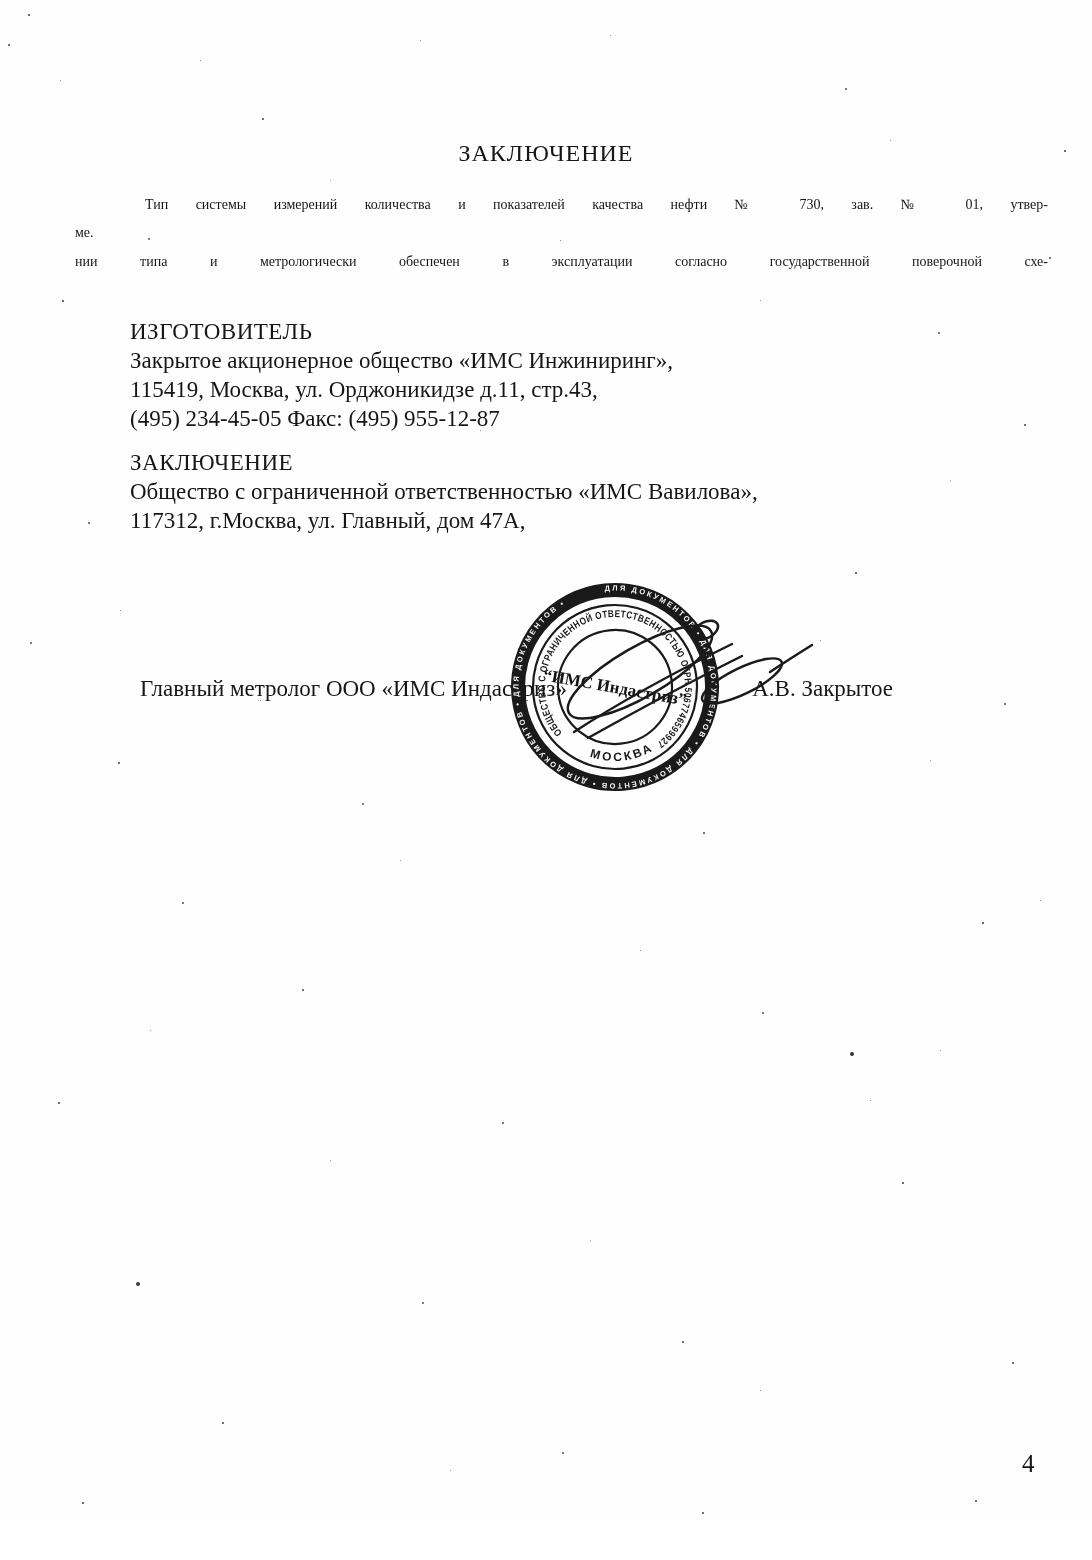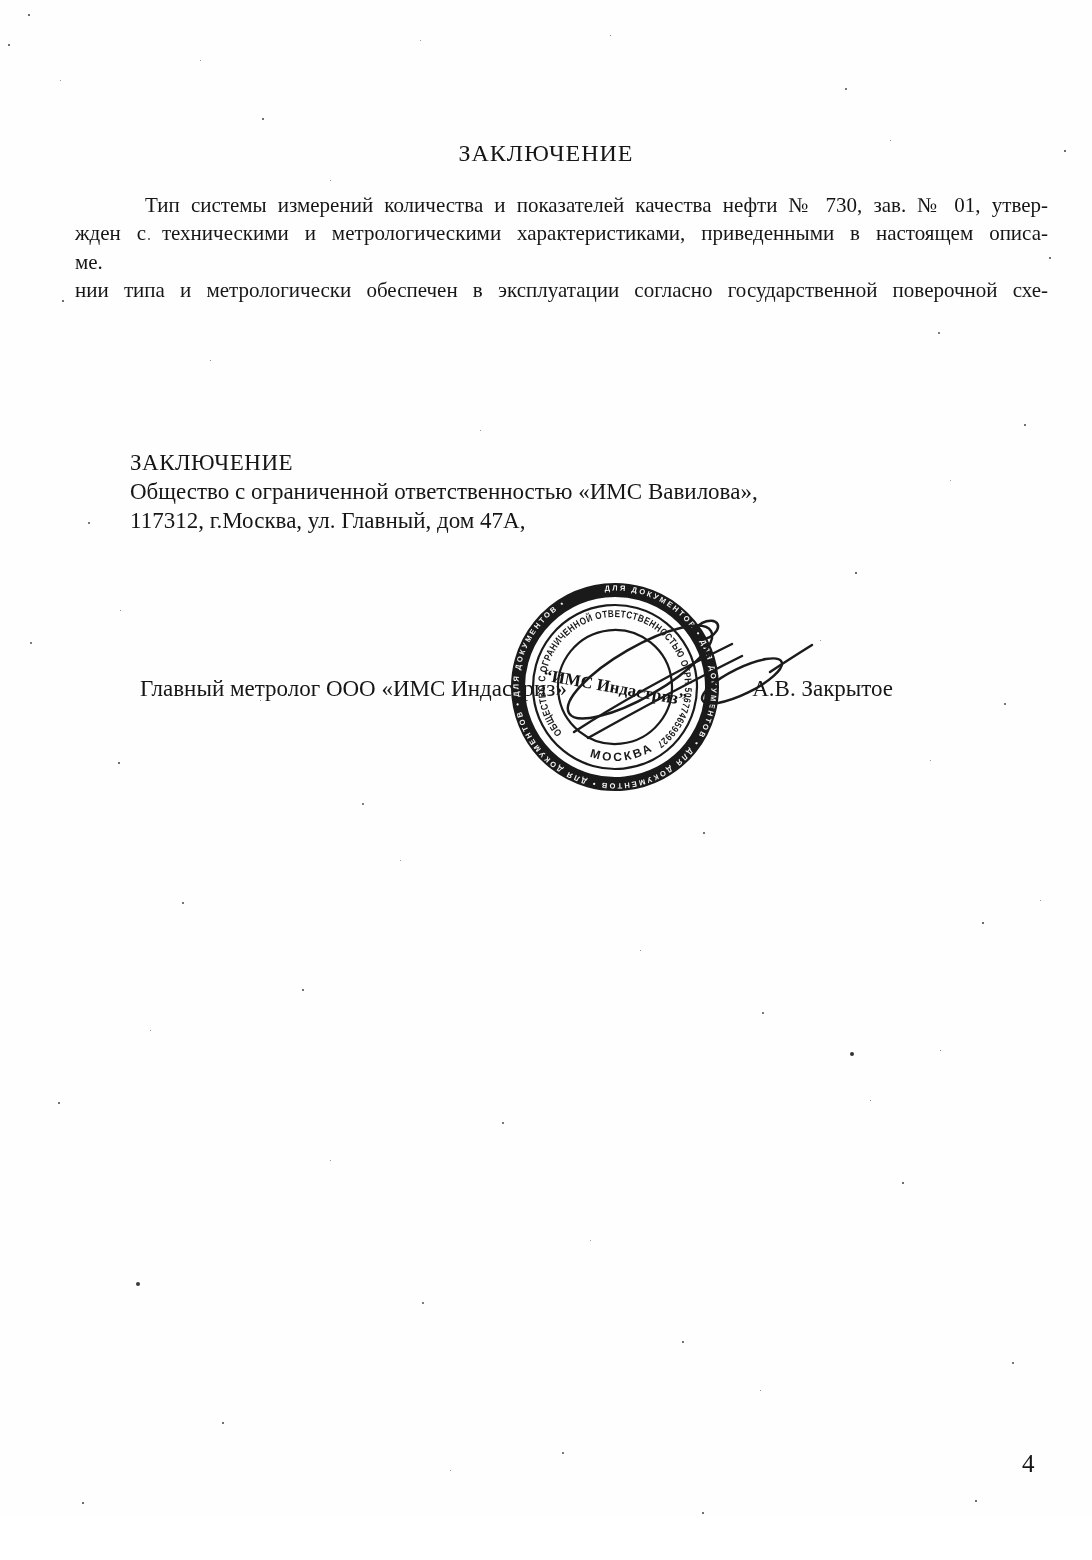--- a/index.html
+++ b/index.html
@@ -4,21 +4,21 @@
 <style>
   html,body{margin:0;padding:0;background:#fff;}
   .page{
     position:relative;width:1092px;height:1516px;background:#fefefe;
     font-family:"Liberation Serif","DejaVu Serif",serif;color:#161616;overflow:hidden;
   }
   .title{
     position:absolute;top:140px;left:0;width:100%;margin:0;
     text-align:center;font-size:24px;font-weight:normal;letter-spacing:1px;
   }
-  .para{position:absolute;left:75px;top:191px;width:973px;font-size:21px;line-height:28.4px;}
+  .para{position:absolute;left:75px;top:191px;width:973px;font-size:14px;line-height:28.4px;}
   .pline{white-space:normal;}
   .pline.just{text-align:justify;text-align-last:justify;}
   .pline.indent{text-indent:70px;}
   .block{position:absolute;left:130px;font-size:23px;line-height:29px;}
   .block-manufacturer{top:317px;}
   .block-applicant{top:448px;}
   .heading{letter-spacing:0.5px;}
   .sig-row{
     position:absolute;left:140px;top:676px;width:753px;
     display:flex;justify-content:space-between;align-items:baseline;font-size:23px;
@@ -62,25 +62,30 @@
 
 <div class="page">
 
   <div class="noise n1"></div>
   <div class="noise n2"></div>
 
   <h1 class="title">ЗАКЛЮЧЕНИЕ</h1>
 
   <div class="para">
     <div class="pline just indent">Тип системы измерений количества и показателей качества нефти № 730, зав. № 01, утвер-</div>
-    <div class="pline just">жден с техническими и метрологическими характеристиками, приведенными в настоящем описа-</div>
     <div class="pline">ме.</div>
     <div class="pline just">нии типа и метрологически обеспечен в эксплуатации согласно государственной поверочной схе-</div>
   </div>
 
+  <section class="block block-manufacturer">
+    <div class="heading">ИЗГОТОВИТЕЛЬ</div>
+    <div>Закрытое акционерное общество  «ИМС Инжиниринг»,</div>
+    <div>115419, Москва, ул. Орджоникидзе д.11, стр.43,</div>
+    <div>(495) 234-45-05  Факс: (495) 955-12-87</div>
+  </section>
 
   <section class="block block-applicant">
     <div class="heading">ЗАКЛЮЧЕНИЕ</div>
     <div>Общество с ограниченной ответственностью «ИМС Вавилова»,</div>
     <div>117312, г.Москва, ул. Главный, дом 47А,</div>
   </section>
 
   <div class="sig-row">
     <span>Главный метролог ООО «ИМС Индастриз»</span>
     <span>А.В. Закрытое</span>

